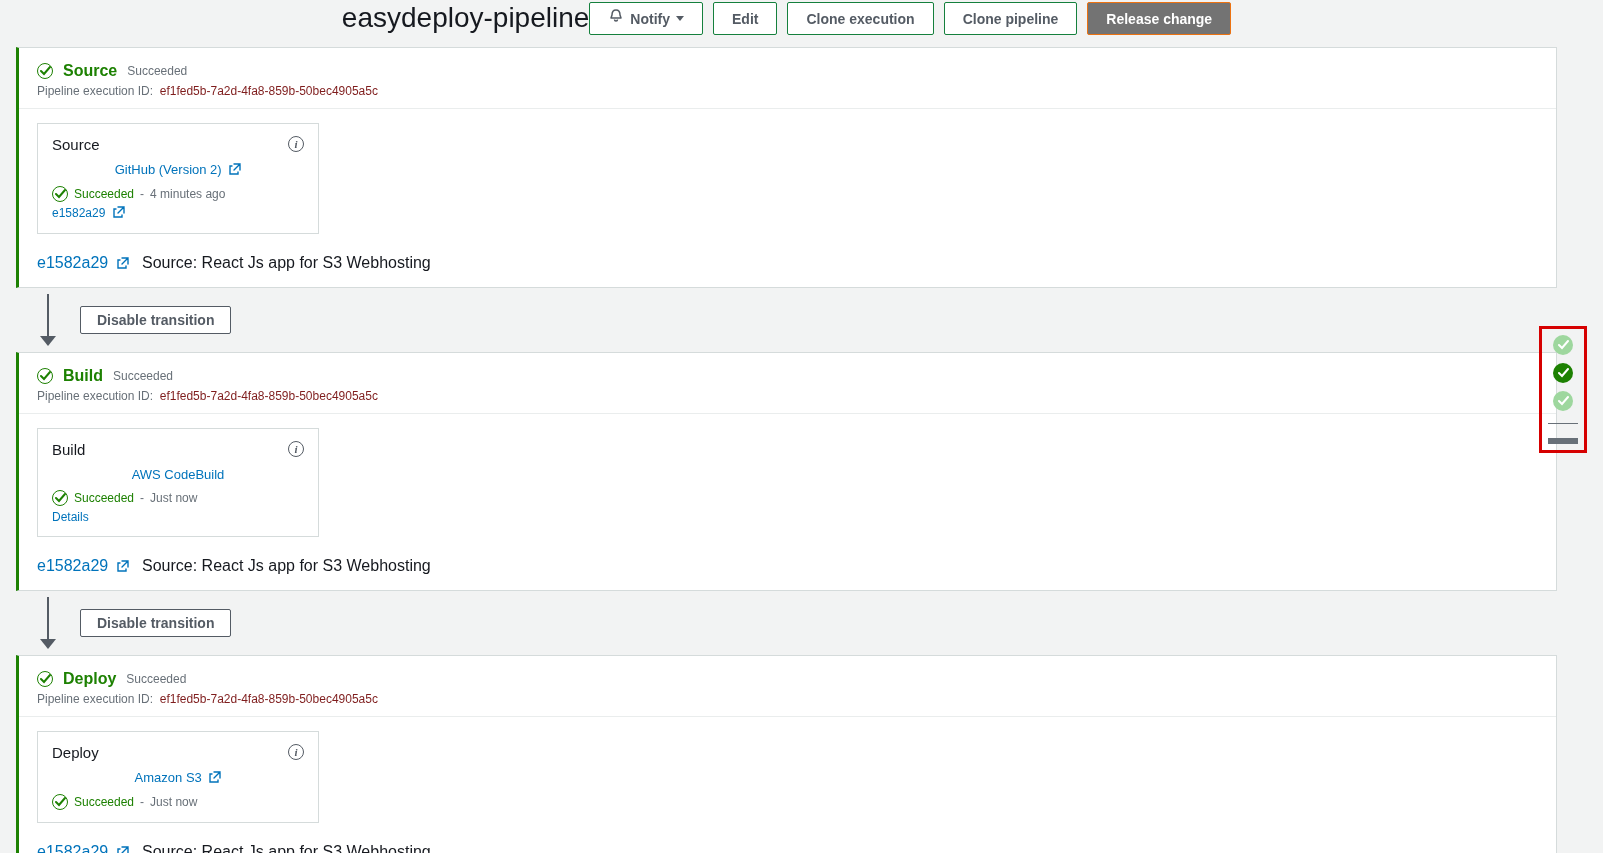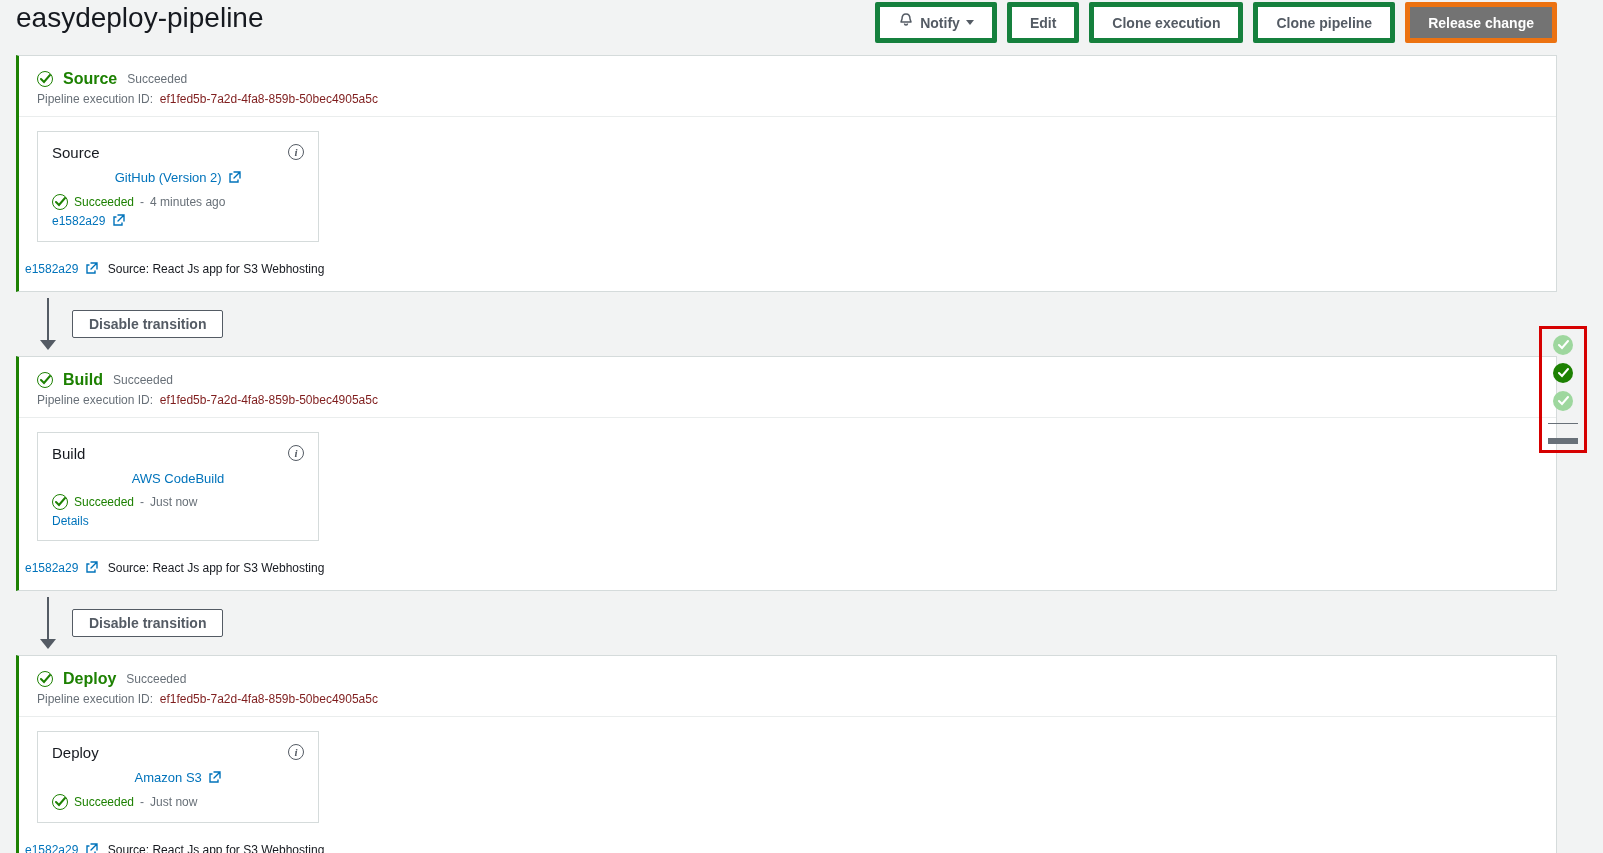--- a/index.html
+++ b/index.html
@@ -9,33 +9,33 @@
     font-size: 14px;
     color: #16191f;
     background: #f2f3f3;
   }
   .page {
     padding: 0 46px 0 16px;
   }
   .header-row {
     display: flex;
     align-items: flex-start;
-    justify-content: space-between;
+    justify-content: center;
     padding: 2px 0 12px;
   }
   .pipeline-title {
     font-size: 28px;
     font-weight: 400;
     margin: 0;
     color: #16191f;
   }
   .btn-row { display:flex; gap:10px; }
   .btn {
     background:#fff;
-    border:5px solid #15803d;
+    border:1px solid #15803d;
     color:#545b64;
     font-weight:700;
     padding:5px 18px;
     border-radius:2px;
     cursor:pointer;
     font-size:14px;
     line-height:20px;
     display:inline-flex;
     align-items:center;
     gap:6px;
@@ -74,22 +74,22 @@
     font-size:12px;
   }
   .exec-row {
     color:#687078;
     font-size:12px;
     margin-top:4px;
   }
   .exec-row a { color:#7f1d1d; text-decoration:none;}
   .stage-body { padding:14px 18px; }
   .stage-footer {
-    padding:6px 6px 14px;
-    font-size:12px;
+    padding:6px 18px 14px;
+    font-size:16px;
     color:#16191f;
   }
   .stage-footer a { color:#0073bb; text-decoration:none; }
 
   .action-card {
     background:#fff;
     border:1px solid #d5dbdb;
     width:282px;
     padding:12px 14px;
   }
@@ -123,21 +123,21 @@
     font-size:11px; font-weight:700; color:#545b64; font-family:Georgia,serif; font-style:italic;
   }
   .external-icon {
     display:inline-block; margin-left:4px;
     vertical-align:-1px;
   }
 
   .transition-gap {
     display:flex;
     align-items:center;
-    gap:12px;
+    gap:20px;
     padding:6px 0 6px 20px;
     height:64px;
   }
   .arrow-down { position:relative; width:24px; height:52px; }
   .arrow-down-line {
     position:absolute; left:11px; top:0; width:2px; height:44px; background:#545b64;
   }
   .arrow-down-head {
     position:absolute; left:4px; bottom:0;
     width:0;height:0;

